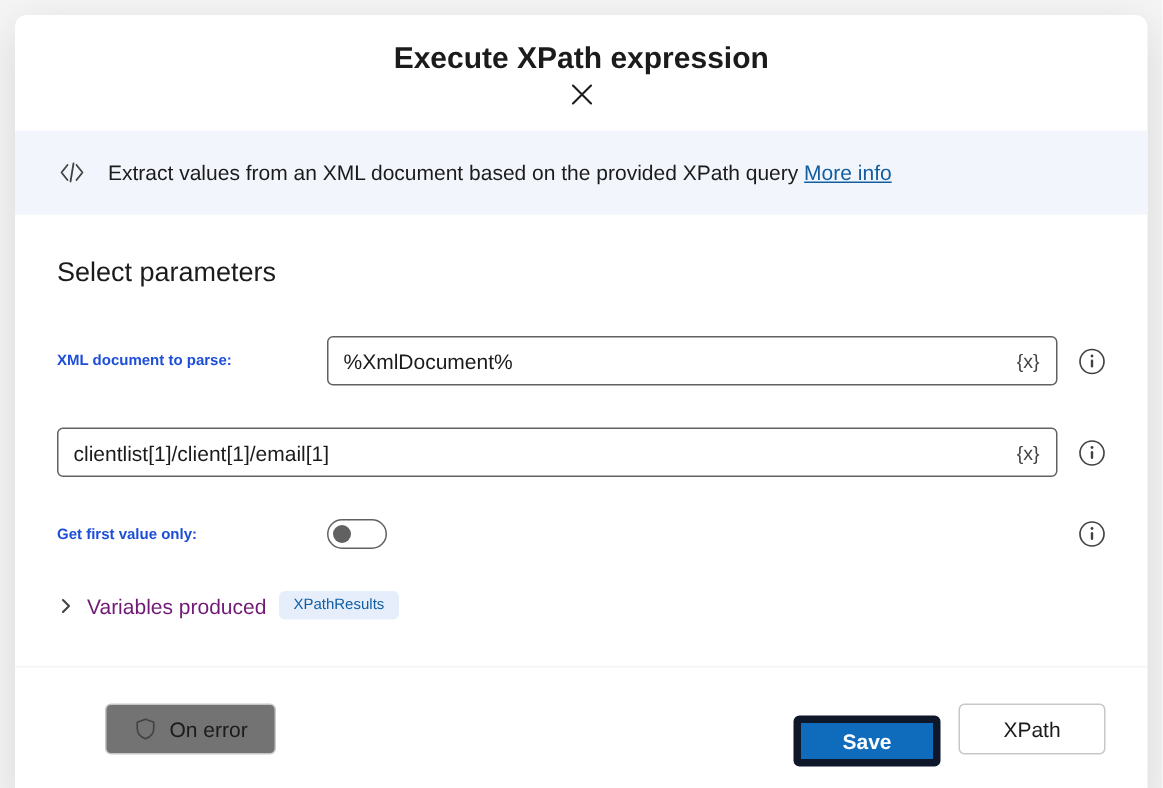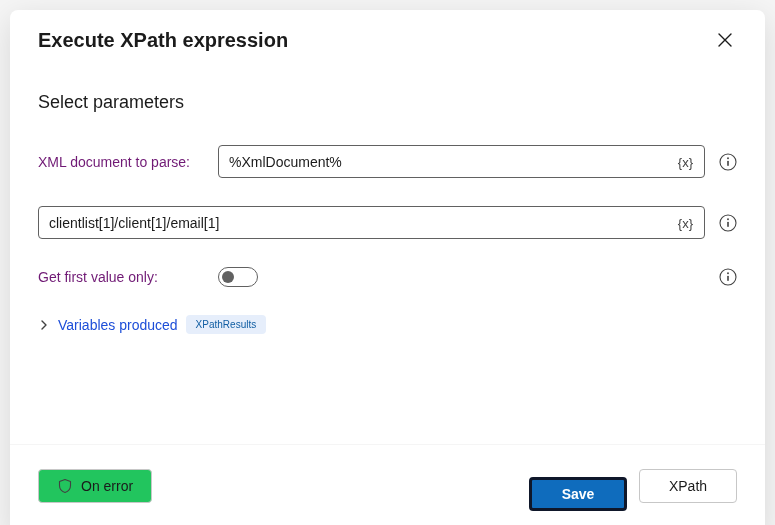--- a/index.html
+++ b/index.html
@@ -20,20 +20,21 @@
       box-shadow: 0 8px 32px rgba(0,0,0,0.12);
       display: flex;
       flex-direction: column;
       overflow: hidden;
     }
     .dialog-header {
       display: flex;
       align-items: center;
       justify-content: space-between;
       padding: 18px 28px 12px 28px;
+      flex-direction: column;
     }
     .dialog-title {
       font-size: 20px;
       font-weight: 600;
       color: #1b1b1b;
     }
     .close-btn {
       background: none;
       border: none;
       cursor: pointer;
@@ -68,22 +69,23 @@
       margin-bottom: 32px;
     }
     .form-row {
       display: flex;
       align-items: center;
       margin-bottom: 28px;
     }
     .form-label {
       width: 180px;
       flex-shrink: 0;
-      font-size: 14px;
-      color: #701a75;
+      font-size: 10px;
+      color: #1d4ed8;
+      font-weight: bold;
     }
     .input-wrap {
       flex: 1;
       position: relative;
       display: flex;
       align-items: center;
     }
     .text-input {
       flex: 1;
       height: 33px;
@@ -144,21 +146,21 @@
       display: flex;
       align-items: center;
       gap: 8px;
     }
     .chevron {
       display: inline-block;
       color: #424242;
     }
     .variables-label {
       font-size: 14px;
-      color: #1d4ed8;
+      color: #701a75;
     }
     .var-chip {
       background: #e6eefb;
       color: #115ea3;
       border-radius: 4px;
       padding: 4px 10px;
       font-size: 10px;
       cursor: pointer;
     }
     .footer {
@@ -175,28 +177,29 @@
       font-size: 14px;
       font-family: inherit;
       cursor: pointer;
       display: inline-flex;
       align-items: center;
       justify-content: center;
       gap: 8px;
       padding: 0 22px;
     }
     .btn-error {
-      background: #22c55e;
+      background: #737373;
       border: 1px solid #c7c7c7;
       color: #1b1b1b;
       padding: 0 18px;
+      margin-left: 32px;
     }
     .btn-primary {
       background: #0f6cbd;
-      border: 3px solid #0f172a;
+      border: 5px solid #0f172a;
       color: #ffffff;
       min-width: 98px;
       font-weight: 600;
       margin-top: 16px;
     }
     .btn-secondary {
       background: #ffffff;
       border: 1px solid #c7c7c7;
       color: #1b1b1b;
       min-width: 98px;
@@ -212,20 +215,30 @@
     <h1 class="dialog-title">Execute XPath expression</h1>
     <button class="close-btn">
       <span>
         <svg width="16" height="16" viewBox="0 0 16 16">
             <path d="M2 2 L14 14 M14 2 L2 14" stroke="#1b1b1b" stroke-width="1.4" fill="none" stroke-linecap="round"></path>
           </svg>
       </span>
     </button>
   </div>
 
+  <div class="info-banner">
+    <span>
+      <svg width="20" height="20" viewBox="0 0 20 20">
+          <path d="M7 5 L3 10 L7 15 M13 5 L17 10 L13 15 M11 4 L9 16" stroke="#424242" stroke-width="1.2" fill="none" stroke-linecap="round" stroke-linejoin="round"></path>
+        </svg>
+    </span>
+    <span>
+      <span>Extract values from an XML document based on the provided XPath query </span><a>More info</a>
+    </span>
+  </div>
 
   <div class="content">
     <h2 class="section-title">Select parameters</h2>
 
     <div class="form-row">
       <label class="form-label">XML document to parse:</label>
       <div class="input-wrap">
         <input type="text" class="text-input" value="%XmlDocument%" style="">
         <button class="var-btn">{x}</button>
       </div>

